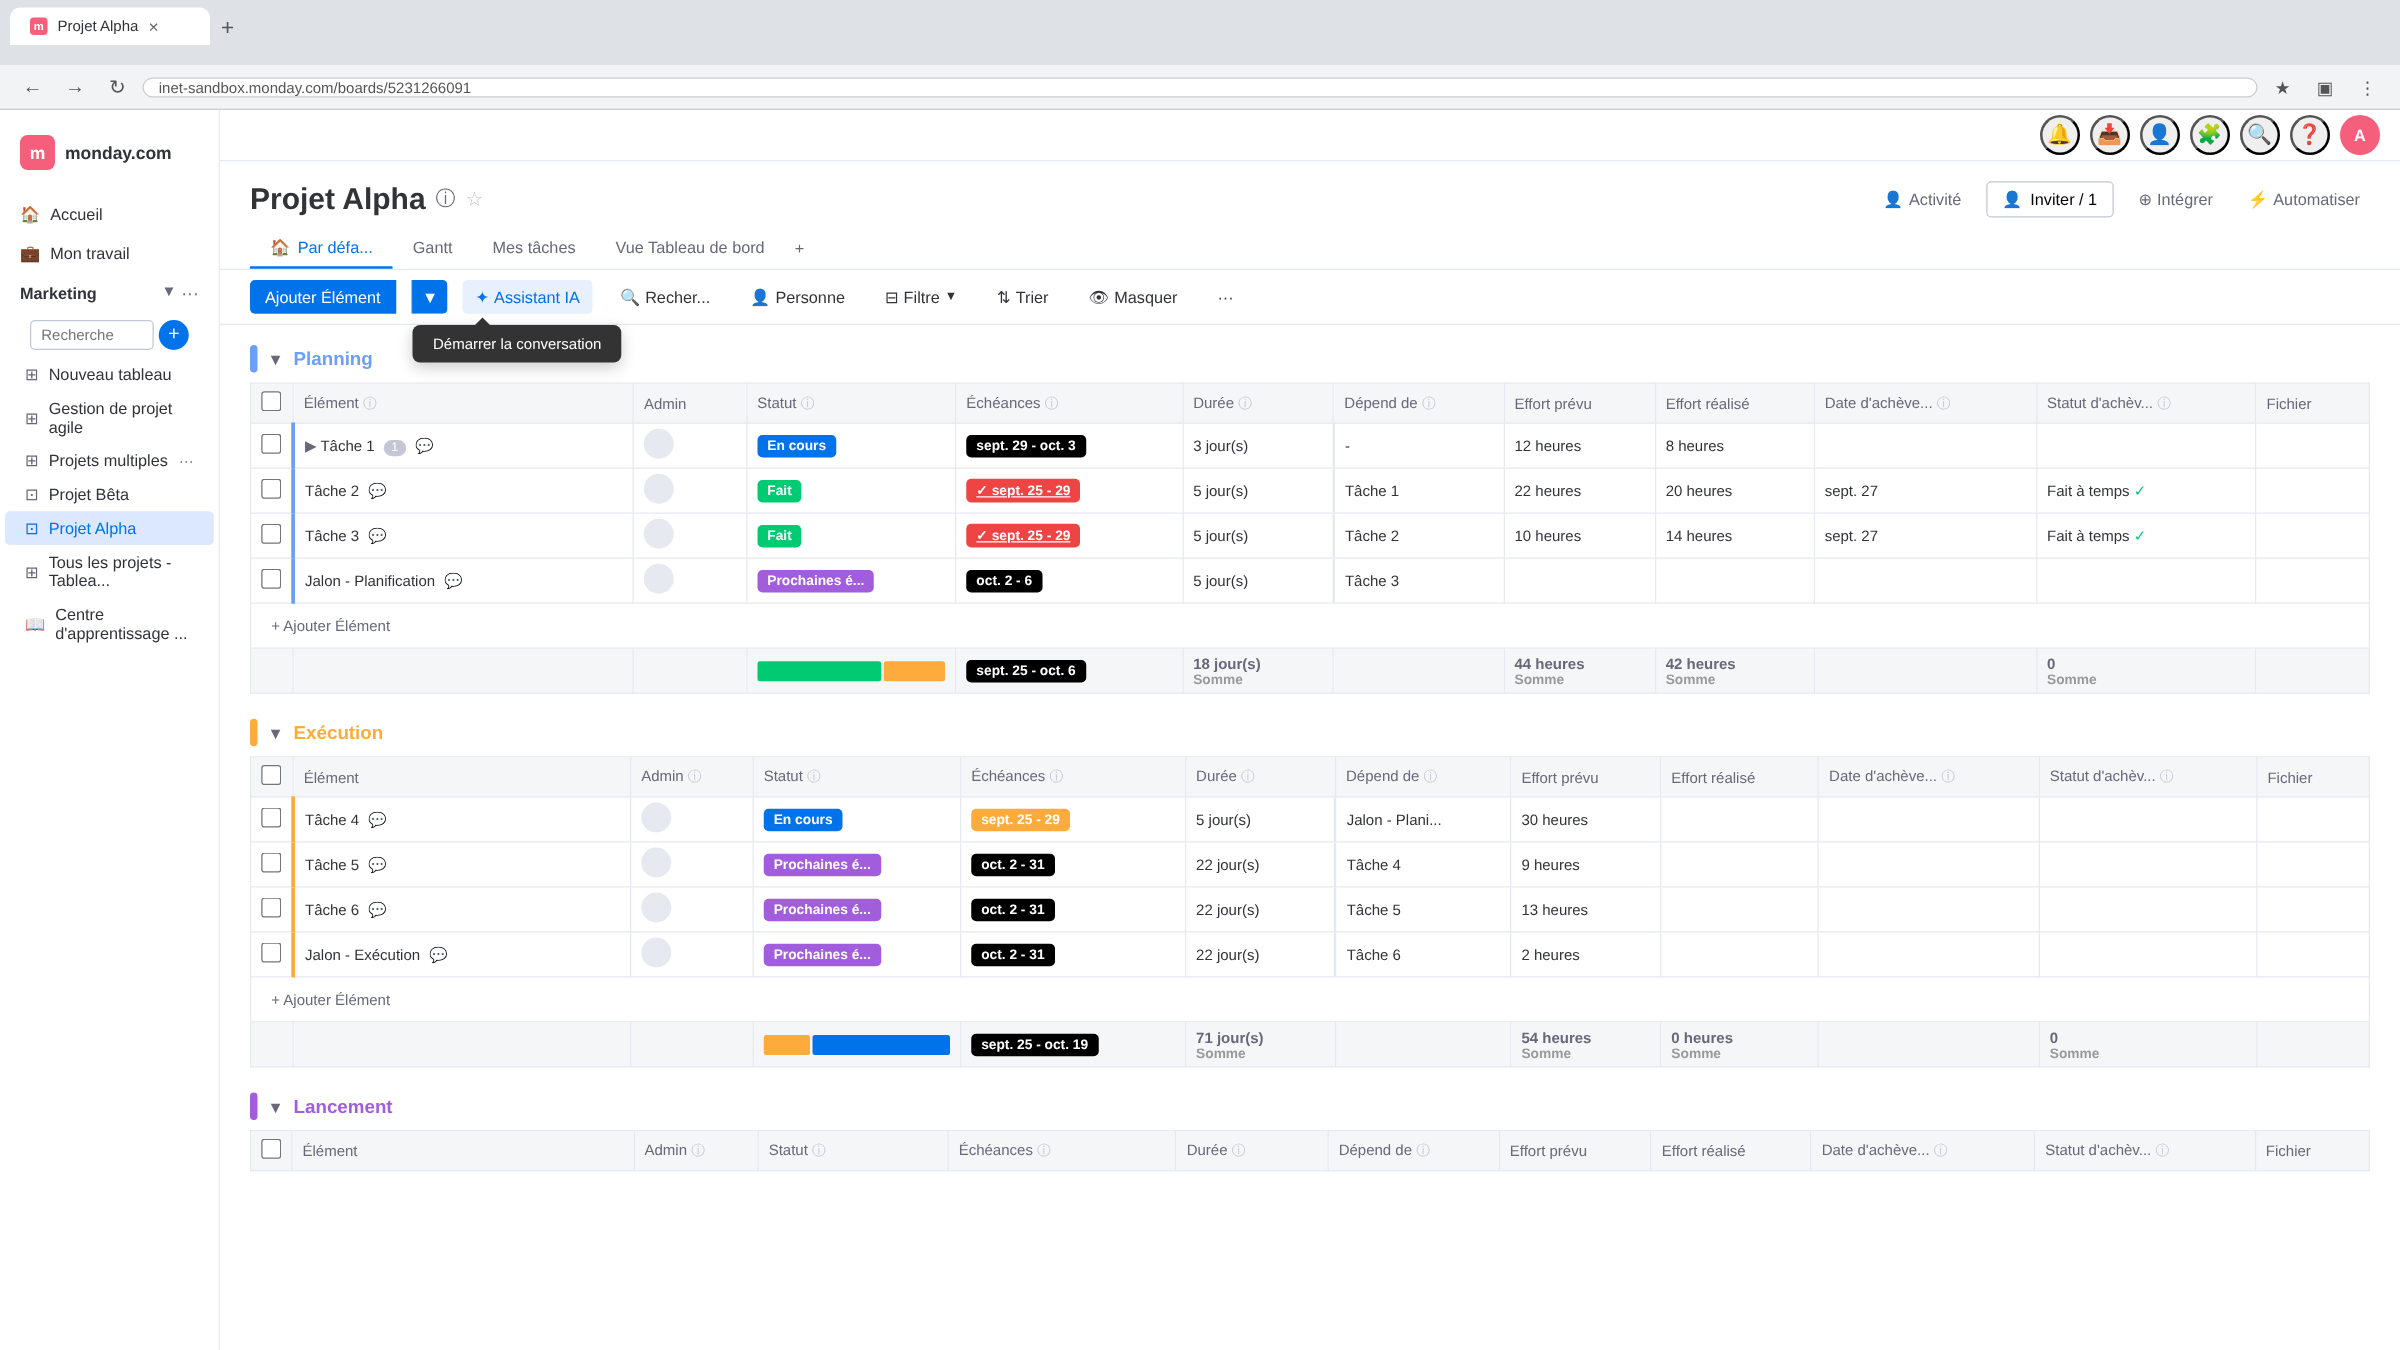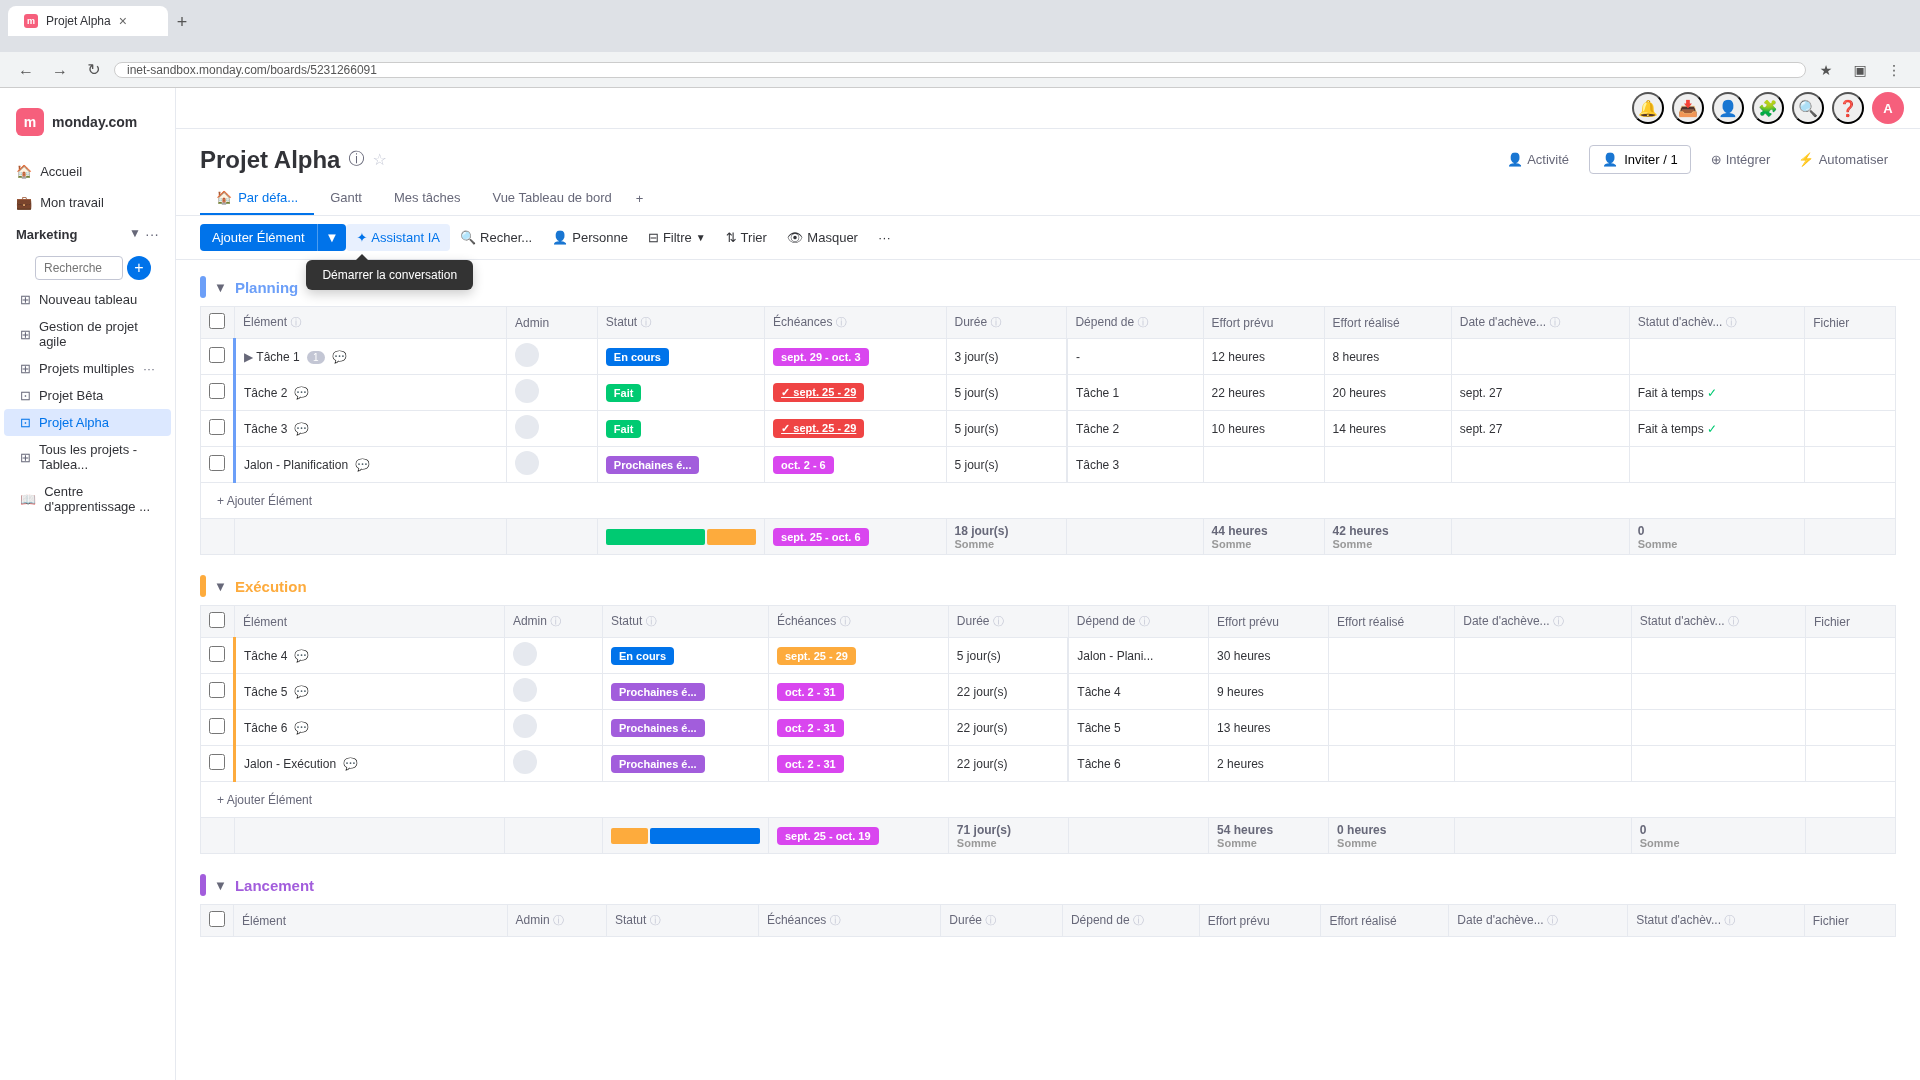--- a/index.html
+++ b/index.html
@@ -21,21 +21,21 @@
 
     
     .sidebar { width: 176px; background: #fff; border-right: 1px solid #e6e9ef; display: flex; flex-direction: column; padding: 8px 0; overflow-y: auto; }
     .sidebar-logo { display: flex; align-items: center; gap: 8px; padding: 12px 16px; margin-bottom: 8px; }
     .sidebar-logo-icon { width: 28px; height: 28px; background: #f65f7c; border-radius: 6px; display: flex; align-items: center; justify-content: center; color: #fff; font-weight: bold; font-size: 14px; }
     .sidebar-logo-text { font-weight: 700; color: #323338; font-size: 14px; }
     .sidebar-nav-item { padding: 8px 16px; cursor: pointer; color: #323338; font-size: 13px; display: flex; align-items: center; gap: 8px; }
     .sidebar-section { padding: 8px 16px; display: flex; align-items: center; justify-content: space-between; cursor: pointer; }
     .sidebar-section-label { font-weight: 600; font-size: 13px; color: #323338; }
     .sidebar-section-actions { display: flex; gap: 4px; }
-    .sidebar-search { padding: 6px 24px; margin-left: 11px; }
+    .sidebar-search { padding: 6px 24px; }
     .sidebar-search input { width: 100%; border: 1px solid #c3c6d4; border-radius: 4px; padding: 4px 8px; font-size: 12px; background: #fff; }
     .sidebar-search-add { display: flex; align-items: center; gap: 4px; }
     .sidebar-search-add-btn { width: 24px; height: 24px; background: #0073ea; border-radius: 50%; color: #fff; display: flex; align-items: center; justify-content: center; font-size: 16px; cursor: pointer; border: none; }
     .sidebar-item { padding: 6px 16px; cursor: pointer; color: #323338; font-size: 13px; display: flex; align-items: center; gap: 8px; border-radius: 4px; margin: 0 4px; }
     .sidebar-item.active { background: #dce8ff; color: #0073ea; }
 
     
     .main { flex: 1; display: flex; flex-direction: column; overflow: hidden; background: #fff; }
 
     
@@ -46,21 +46,21 @@
     .header-icon-btn { background: none; border: none; color: #676879; cursor: pointer; font-size: 16px; }
     .header-actions { display: flex; align-items: center; gap: 12px; }
     .header-action-btn { background: none; border: none; color: #676879; cursor: pointer; font-size: 13px; display: flex; align-items: center; gap: 4px; padding: 4px 8px; border-radius: 4px; }
     .invite-btn { background: none; border: 1px solid #c3c6d4; border-radius: 4px; padding: 6px 12px; font-size: 13px; cursor: pointer; display: flex; align-items: center; gap: 6px; }
     .tabs { display: flex; align-items: center; gap: 0; }
     .tab { padding: 8px 16px; cursor: pointer; color: #676879; font-size: 13px; border-bottom: 2px solid transparent; display: flex; align-items: center; gap: 6px; }
     .tab.active { color: #0073ea; border-bottom: 2px solid #0073ea; font-weight: 500; }
     .tab-add { padding: 8px; cursor: pointer; color: #676879; }
 
     
-    .toolbar { padding: 8px 24px; display: flex; align-items: center; gap: 0; border-bottom: 1px solid #e6e9ef; }
+    .toolbar { padding: 8px 24px; display: flex; align-items: center; gap: 12px; border-bottom: 1px solid #e6e9ef; }
     .add-btn { background: #0073ea; color: #fff; border: none; border-radius: 4px 0 0 4px; padding: 6px 12px; font-size: 13px; cursor: pointer; font-weight: 500; }
     .add-btn-arrow { background: #0073ea; color: #fff; border: none; border-radius: 0 4px 4px 0; padding: 6px 8px; font-size: 13px; cursor: pointer; border-left: 1px solid rgba(255,255,255,0.3); }
     .toolbar-btn { background: none; border: none; color: #323338; cursor: pointer; font-size: 13px; display: flex; align-items: center; gap: 4px; padding: 6px 10px; border-radius: 4px; }
 
     
     .board { flex: 1; overflow-y: auto; padding: 12px 24px; }
 
     
     .group { margin-bottom: 16px; }
     .group-header { display: flex; align-items: center; gap: 8px; margin-bottom: 4px; padding: 4px 0; }
@@ -78,21 +78,21 @@
     .table { width: 100%; border-collapse: collapse; font-size: 12px; }
     .table-header { background: #f5f6f8; }
     .table th { padding: 6px 8px; text-align: left; border: 1px solid #e6e9ef; color: #676879; font-weight: 500; font-size: 12px; white-space: nowrap; }
     .table td { padding: 4px 8px; border: 1px solid #e6e9ef; vertical-align: middle; white-space: nowrap; height: 36px; }
     .checkbox { width: 16px; height: 16px; border: 1px solid #c3c6d4; border-radius: 3px; cursor: pointer; }
     .expand-btn { color: #676879; cursor: pointer; font-size: 12px; }
     .badge { display: inline-block; padding: 3px 8px; border-radius: 4px; font-size: 11px; font-weight: 600; color: #fff; text-align: center; }
     .badge-green { background: #00ca72; }
     .badge-blue { background: #0073ea; }
     .badge-purple { background: #a25ddc; }
-    .badge-date-dark { background: #d946ef; color: #fff; }
+    .badge-date-dark { background: #000000; color: #fff; }
     .badge-date-green { background: #ef4444; color: #fff; text-decoration: underline; }
     .badge-date-orange { background: #fdab3d; color: #fff; }
     .add-row { color: #676879; cursor: pointer; padding: 4px 8px; font-size: 12px; }
     .sum-row { background: #f5f6f8; font-weight: 600; font-size: 12px; }
     .sum-row td { color: #676879; }
     .sum-label { font-size: 11px; color: #999; display: block; }
     .person-icon { width: 24px; height: 24px; border-radius: 50%; background: #e6e9ef; display: inline-flex; align-items: center; justify-content: center; color: #999; }
     .star-icon { color: #c3c6d4; cursor: pointer; }
 
     

